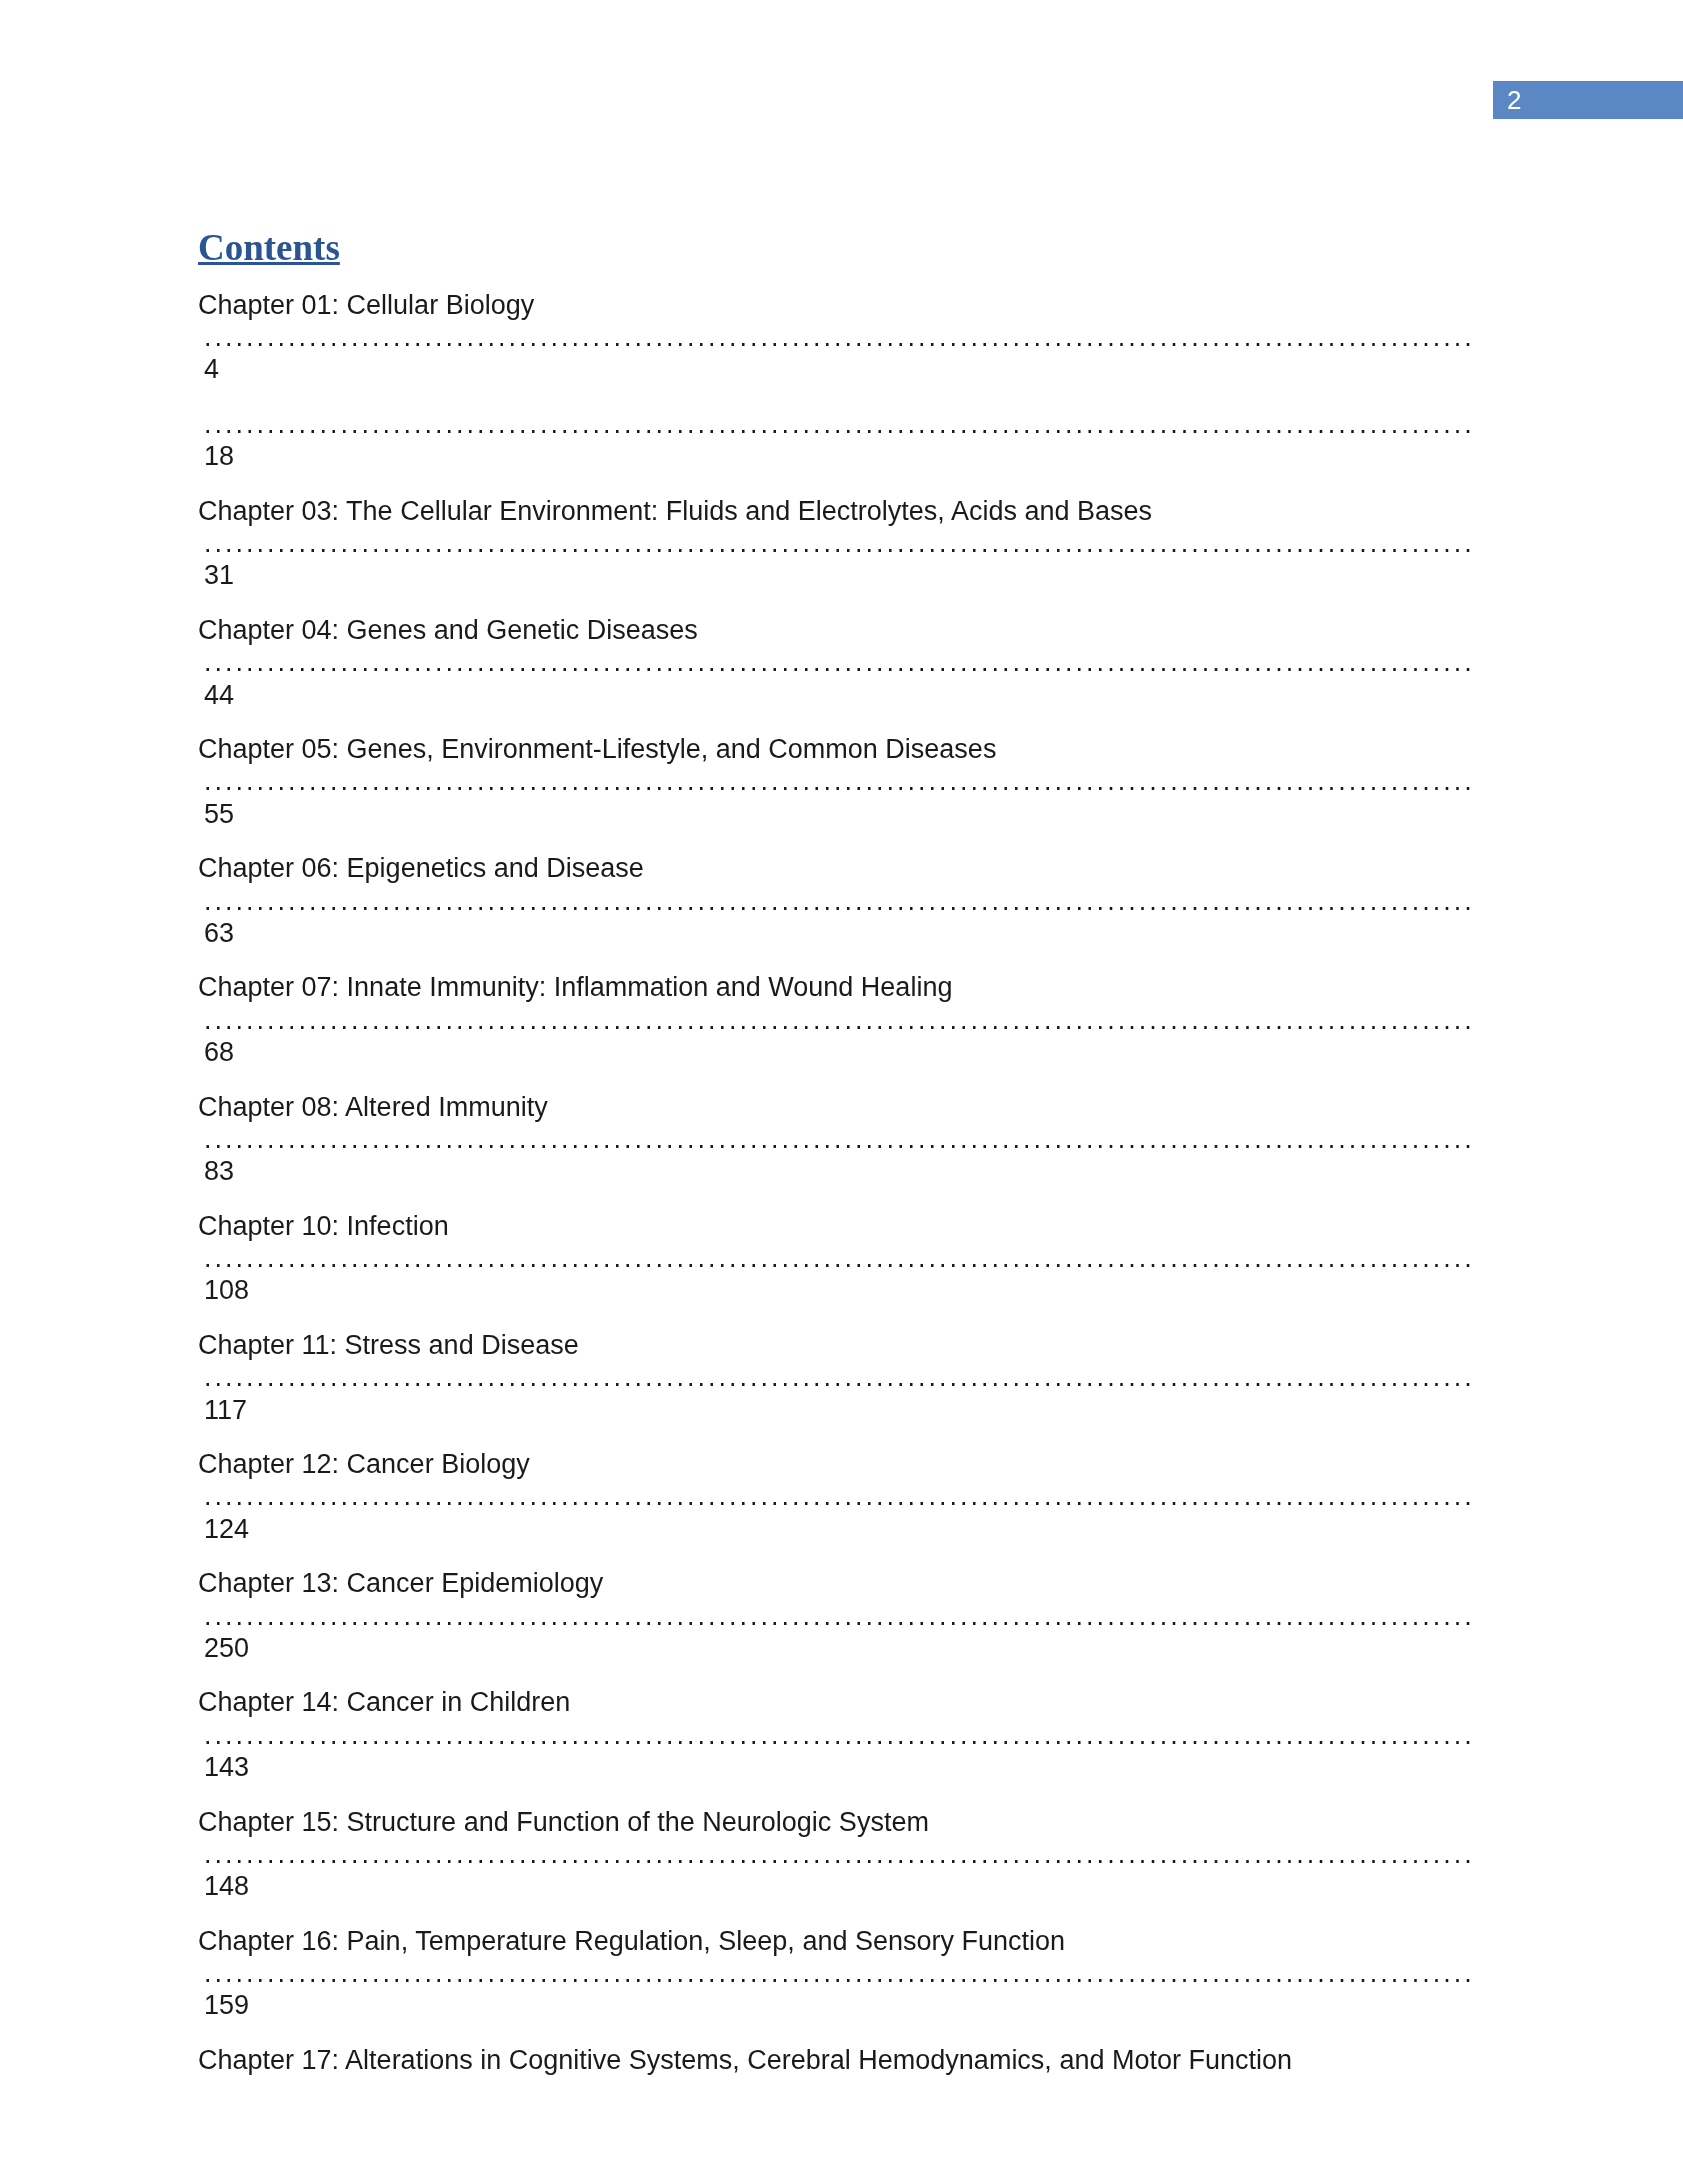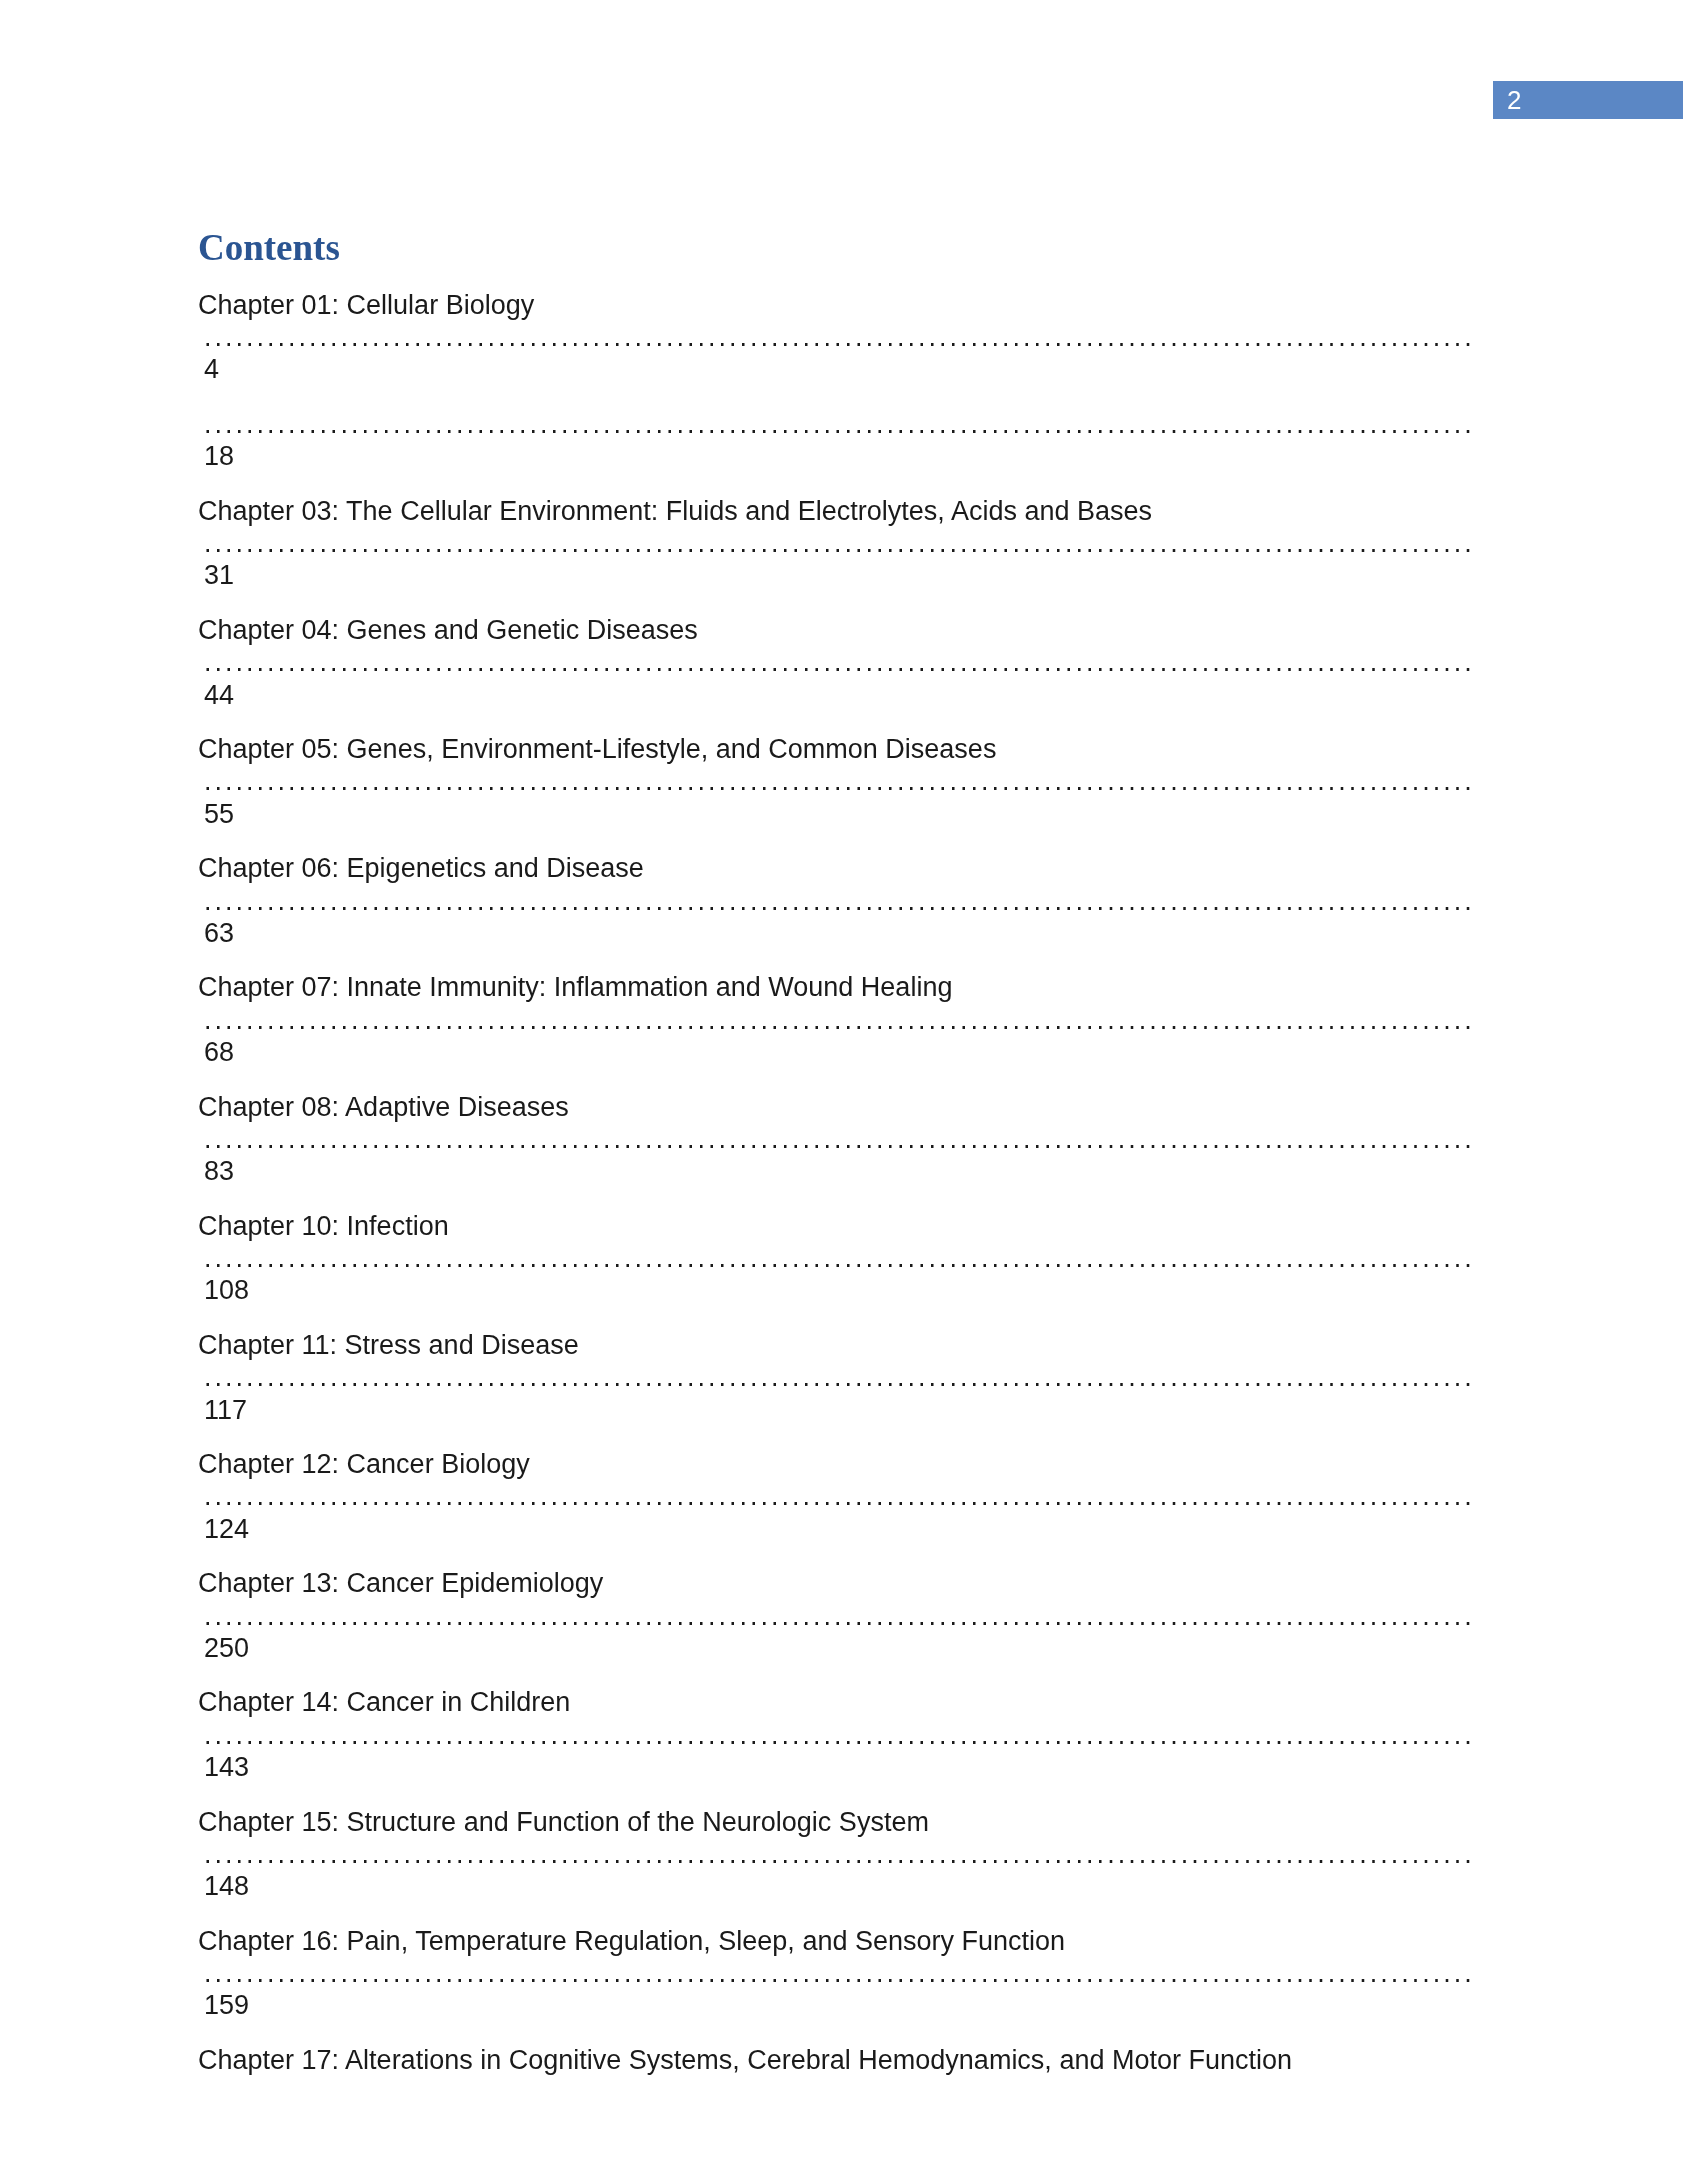--- a/index.html
+++ b/index.html
@@ -40,20 +40,21 @@
     top: 228px;
     width: 1279px;
   }
   .toc-heading {
     font-family: "Liberation Serif", serif;
     font-weight: bold;
     color: #2b5592;
     font-size: 37px;
     margin: 0 0 20px 0;
     line-height: 1.1;
+    text-decoration: underline;
   }
   .toc-list {
     width: 100%;
   }
   .toc-entry {
     display: flex;
     flex-wrap: wrap;
     align-items: center;
     font-size: 27px;
     line-height: 1.2;
@@ -130,21 +131,21 @@
     <span class="toc-page">63</span>
   </div>
 
   <div class="toc-entry">
     <span class="toc-label">Chapter 07: Innate Immunity: Inflammation and Wound Healing</span>
     <span class="leader"></span>
     <span class="toc-page">68</span>
   </div>
 
   <div class="toc-entry">
-    <span class="toc-label">Chapter 08: Adaptive Diseases</span>
+    <span class="toc-label">Chapter 08: Altered Immunity</span>
     <span class="leader"></span>
     <span class="toc-page">83</span>
   </div>
 
 
   <div class="toc-entry">
     <span class="toc-label">Chapter 10: Infection</span>
     <span class="leader"></span>
     <span class="toc-page">108</span>
   </div>

